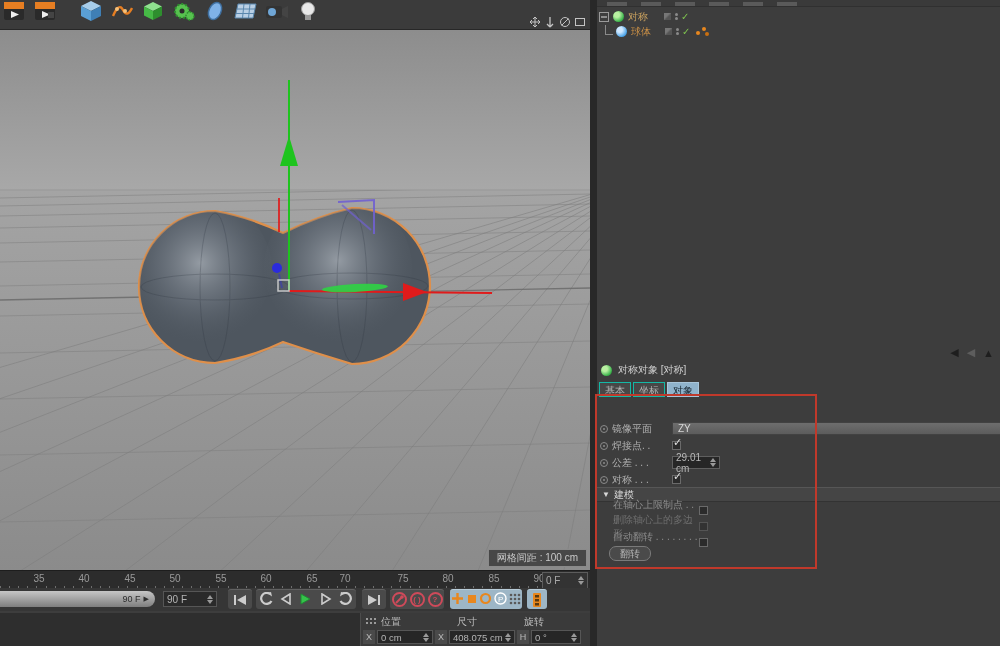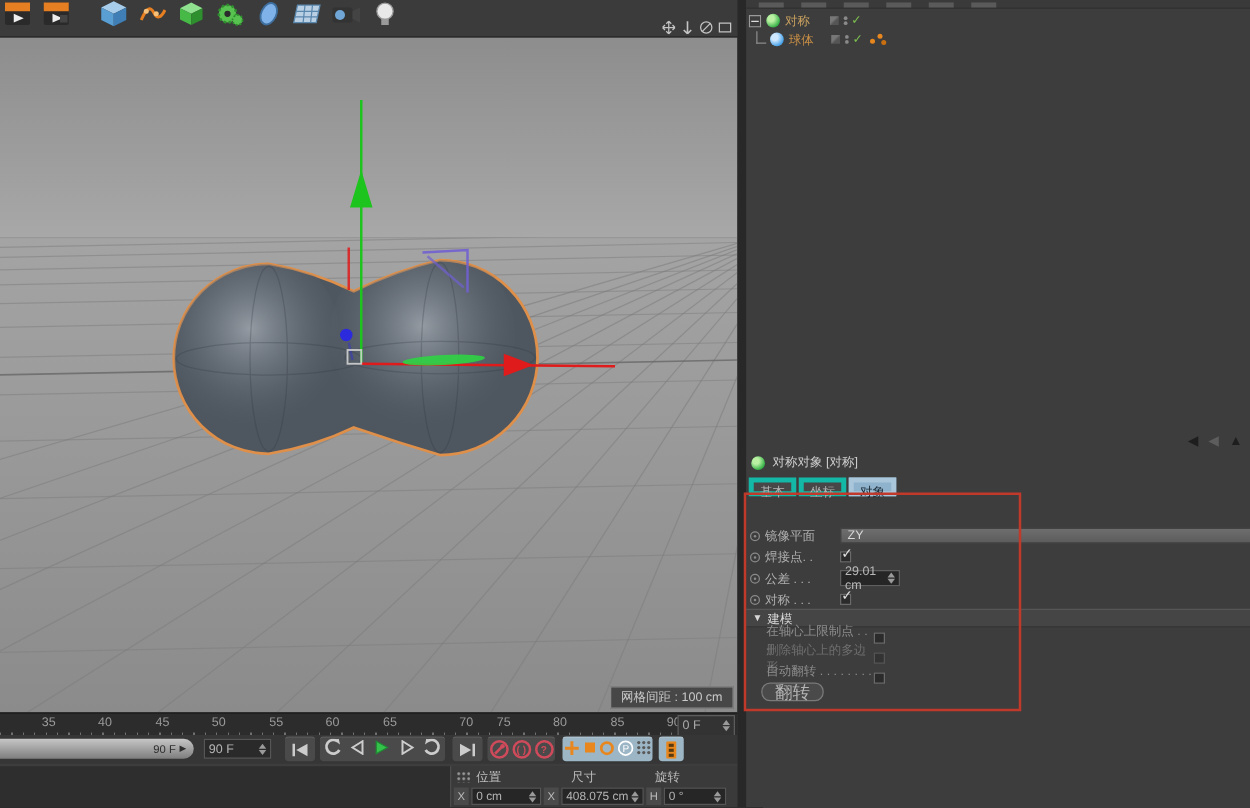--- a/index.html
+++ b/index.html
@@ -75,21 +75,21 @@
   .dots-icon { width:11px; height:9px;
                background-image:radial-gradient(circle,#9a9a9a 1px,transparent 1.2px);
                background-size:4px 4px; }
   #am-nav { position:absolute; right:6px; top:346px; display:flex; gap:8px; align-items:center; color:#1e1e1e; font-size:11px; }
   #am-title { position:absolute; left:4px; top:363px; display:flex; align-items:center; gap:6px; color:#cfcfcf; }
   .obj-icon-green { width:11px; height:11px; border-radius:50%;
                     background:radial-gradient(circle at 35% 35%, #b9f0a2 0 25%, #39b34a 70%, #1f7a2e); }
   .obj-icon-blue { width:11px; height:11px; border-radius:50%;
                    background:radial-gradient(circle at 35% 35%, #cfe8ff 0 25%, #4aa3e8 70%, #2b6fae); }
   #am-tabs { position:absolute; left:2px; top:382px; display:flex; gap:2px; }
-  .tab { height:15px; padding:1px 5px; background:#474747; border:4px solid #14b8a6; color:#b5b5b5; font-size:10px; }
+  .tab { height:15px; padding:1px 5px; background:#474747; border:1px solid #14b8a6; color:#b5b5b5; font-size:10px; }
   .tab.active { background:#8fb3cc; border-color:#a9c6da; color:#16242e; }
   .am-band { position:absolute; left:0; width:403px; height:15px; background:#454545; border-top:1px solid #565656;
              border-bottom:1px solid #333; color:#d7d7d7; display:flex; align-items:center; padding-left:5px; gap:4px; }
   .am-row { position:absolute; left:3px; height:15px; display:flex; align-items:center; color:#b0b0b0; }
   .kf-circle { width:8px; height:8px; border:1px solid #8a8a8a; border-radius:50%; margin-right:4px;
                display:flex; align-items:center; justify-content:center; }
   .kf-circle i { width:2px; height:2px; background:#8a8a8a; border-radius:50%; }
   .am-lbl { width:60px; overflow:hidden; white-space:nowrap; }
   .dd { height:13px; background:linear-gradient(#6e6e6e,#5c5c5c); border:1px solid #424242; color:#d8d8d8;
         display:flex; align-items:center; padding:0 5px; }
@@ -97,21 +97,21 @@
   .chk .mk { position:absolute; left:0; top:-6px; color:#e0e0e0; font-size:11px; }
   .num-in { height:13px; background:#262626; border:1px solid #5f5f5f; color:#b8b8b8; display:flex;
             align-items:center; padding:0 3px; gap:4px; }
   .stepper { display:flex; flex-direction:column; gap:1px; }
   .stepper b { width:0; height:0; border-left:3px solid transparent; border-right:3px solid transparent; }
   .stepper b.up { border-bottom:4px solid #9a9a9a; }
   .stepper b.dn { border-top:4px solid #9a9a9a; }
   .mod-lbl { color:#8d8d8d; }
   .mod-lbl.dis { color:#6e6e6e; }
   #flip-btn { position:absolute; left:12px; top:546px; height:15px; padding:0 10px; background:#4a4a4a;
-              border:1px solid #7a7a7a; border-radius:7px; color:#b5b5b5; font-size:14px;
+              border:1px solid #7a7a7a; border-radius:7px; color:#b5b5b5; font-size:10px;
               display:flex; align-items:center; }
   #annotation { position:absolute; left:595px; top:394px; width:222px; height:175px;
                 border:2px solid #c0392b; z-index:60; pointer-events:none; }
 
   .redcirc { width:15px; height:15px; border:2px solid #cf4a5a; border-radius:50%; color:#cf4a5a;
              font-size:8px; font-weight:bold; display:flex; align-items:center; justify-content:center; }
 </style>
 </head>
 <body>
 
@@ -305,21 +305,21 @@
   </div>
 
   <div id="ruler">
     <span class="tick-num" style="left:28px">35</span>
     <span class="tick-num" style="left:73px">40</span>
     <span class="tick-num" style="left:119px">45</span>
     <span class="tick-num" style="left:164px">50</span>
     <span class="tick-num" style="left:210px">55</span>
     <span class="tick-num" style="left:255px">60</span>
     <span class="tick-num" style="left:301px">65</span>
-    <span class="tick-num" style="left:362px">70</span>
+    <span class="tick-num" style="left:334px">70</span>
     <span class="tick-num" style="left:392px">75</span>
     <span class="tick-num" style="left:437px">80</span>
     <span class="tick-num" style="left:483px">85</span>
     <span class="tick-num" style="left:528px">90</span>
     <div id="tickmarks"></div>
     <div id="ruler-frame">
       <span style="flex:1">0 F</span>
       <span class="stepper">
           <b class="up"></b>
           <b class="dn"></b>

